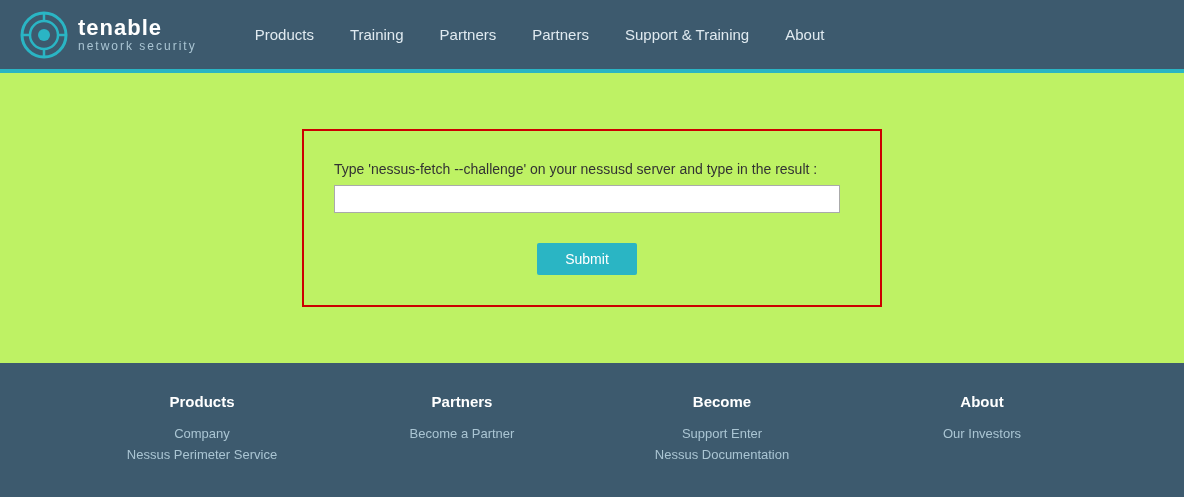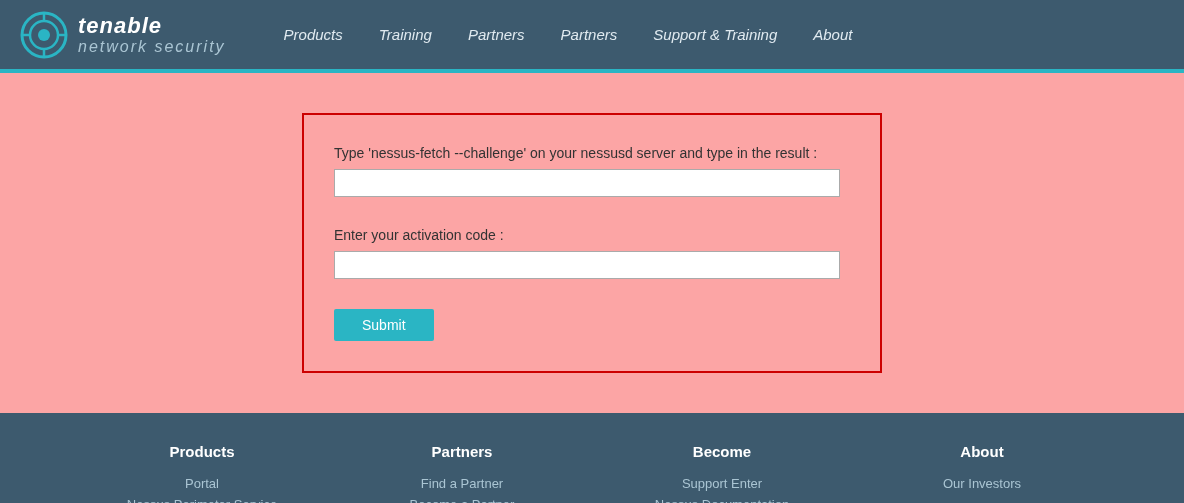--- a/index.html
+++ b/index.html
@@ -5,21 +5,20 @@
     * { margin: 0; padding: 0; box-sizing: border-box; }
     body { font-family: Arial, sans-serif; background: #fff; min-width: 1184px; }
 
     
     .header {
       background: #3d5a6e;
       height: 69px;
       display: flex;
       align-items: center;
       padding: 0 20px;
-      font-style: italic;
     }
     .logo-area {
       display: flex;
       align-items: center;
       margin-right: 30px;
     }
     .logo-icon {
       width: 48px;
       height: 48px;
       margin-right: 10px;
@@ -30,21 +29,21 @@
       line-height: 1.1;
     }
     .logo-tenable {
       color: #fff;
       font-size: 22px;
       font-weight: bold;
       letter-spacing: 1px;
     }
     .logo-sub {
       color: #aac5d3;
-      font-size: 16px;
+      font-size: 12px;
       letter-spacing: 2px;
     }
     .nav {
       display: flex;
       align-items: center;
       gap: 0;
       margin-left: 10px;
     }
     .nav-item {
       color: #e0eaf0;
@@ -53,21 +52,21 @@
       height: 69px;
       display: flex;
       align-items: center;
       cursor: pointer;
       text-decoration: none;
       transition: background 0.2s;
     }
 
     
     .main-content {
-      background: #fca5a5;
+      background: #bef264;
       min-height: 290px;
       display: flex;
       justify-content: center;
       align-items: center;
       padding: 40px 20px;
     }
 
     .form-box {
       border: 2px solid #cc0000;
       padding: 30px 40px 30px 30px;
@@ -97,20 +96,21 @@
 
     .activation-label {
       font-size: 14px;
       color: #333;
       display: block;
       margin-bottom: 8px;
     }
 
     .submit-area {
       display: flex;
+      justify-content: center;
       margin-top: 0;
     }
 
     .submit-btn {
       background: #2ab5c4;
       color: #fff;
       border: none;
       padding: 8px 28px;
       font-size: 14px;
       cursor: pointer;
@@ -186,40 +186,35 @@
   </nav>
 </header>
 <div class="header-divider"></div>
 
 <main class="main-content">
   <div class="form-box">
     <div class="form-group">
       <label class="form-label">Type 'nessus-fetch --challenge' on your nessusd server and type in the result :</label>
       <input class="form-input" type="text" style="">
     </div>
-    <div class="form-group">
-      <label class="activation-label">Enter your activation code :</label>
-      <input class="form-input" type="text" style="">
-    </div>
     <div class="submit-area">
       <button class="submit-btn">Submit</button>
     </div>
   </div>
 </main>
 
 <footer class="footer">
   <div class="footer-col">
     <div class="footer-heading">Products</div>
-    <a class="footer-link">Portal</a>
+    <a class="footer-link">Company</a>
     <a class="footer-link">Nessus Perimeter Service</a>
 
   </div>
   <div class="footer-col">
     <div class="footer-heading">Partners</div>
-    <a class="footer-link">Find a Partner</a>
     <a class="footer-link">Become a Partner</a>
   </div>
   <div class="footer-col">
     <div class="footer-heading">Become</div>
     <a class="footer-link">Support Enter</a>
     <a class="footer-link">Nessus Documentation</a>
 
   </div>
   <div class="footer-col">
     <div class="footer-heading">About</div>

